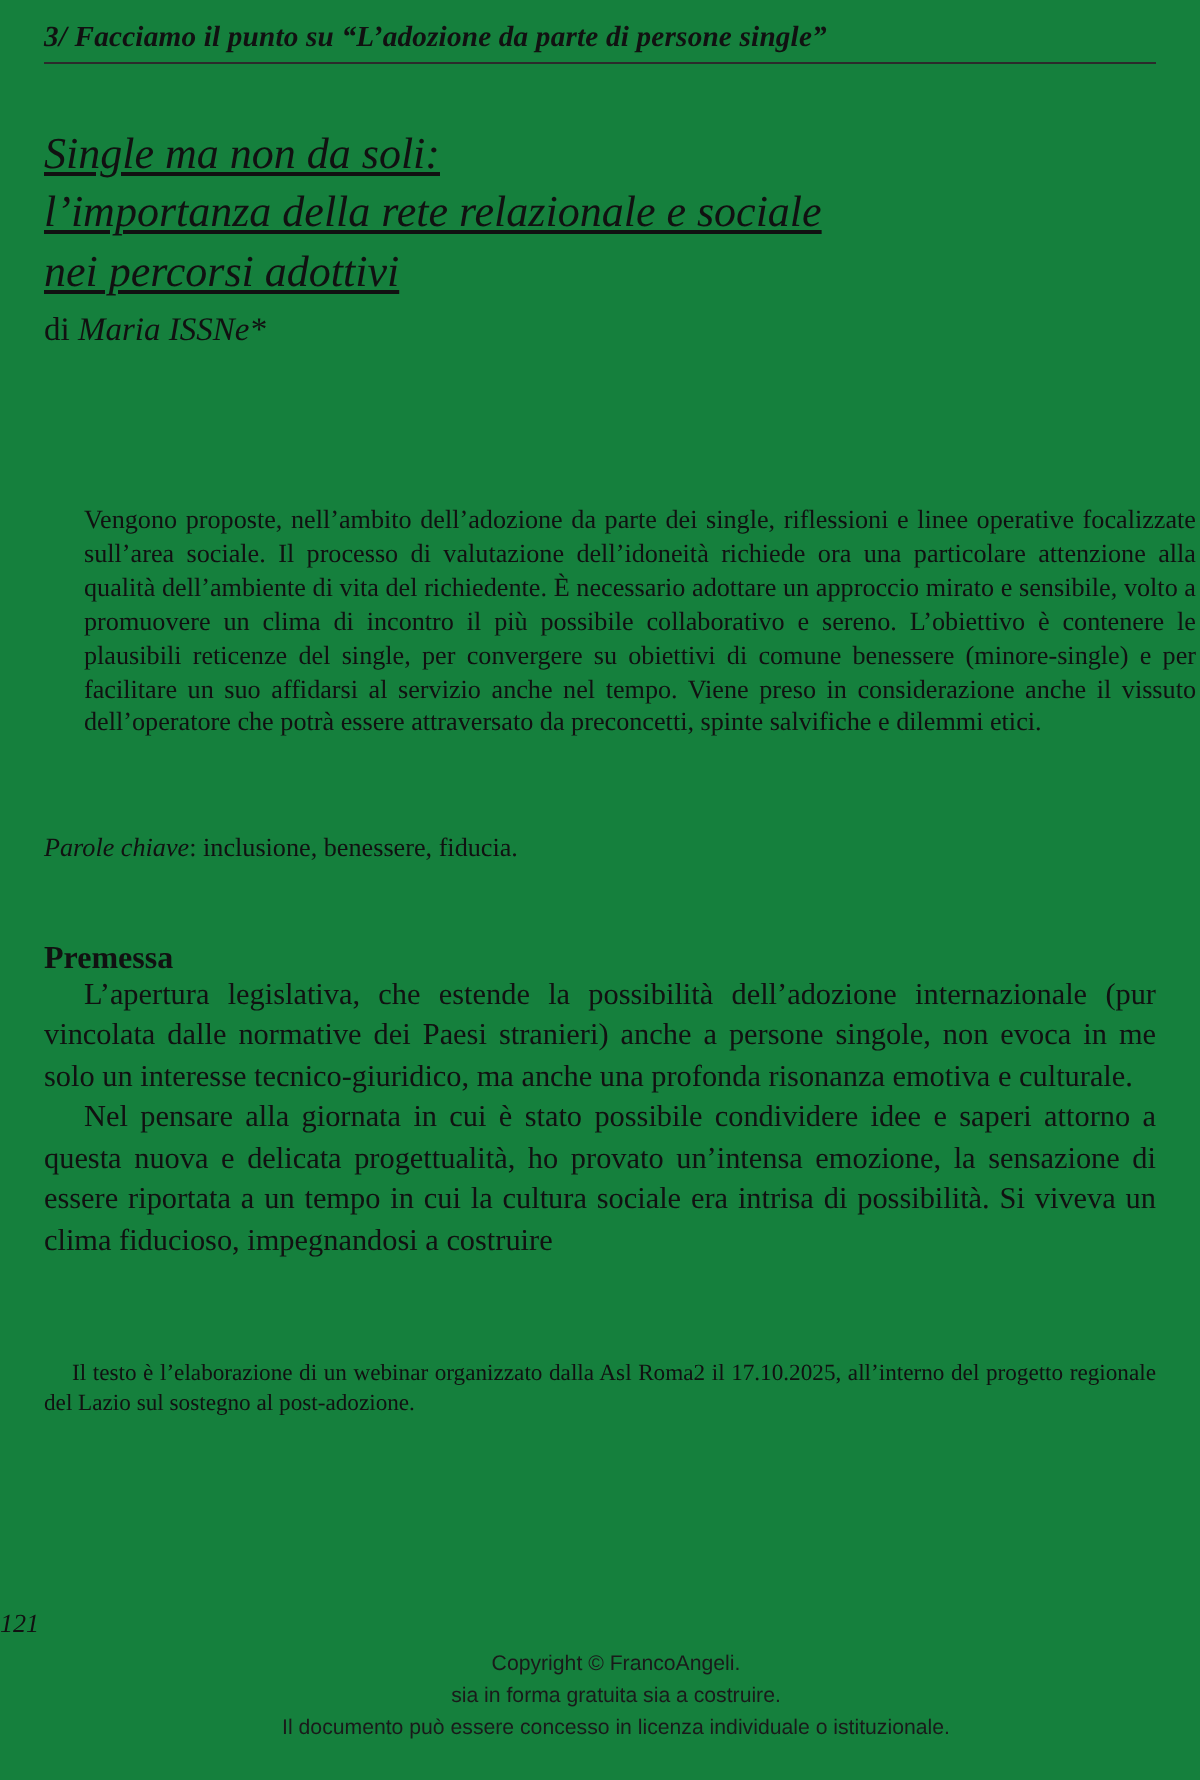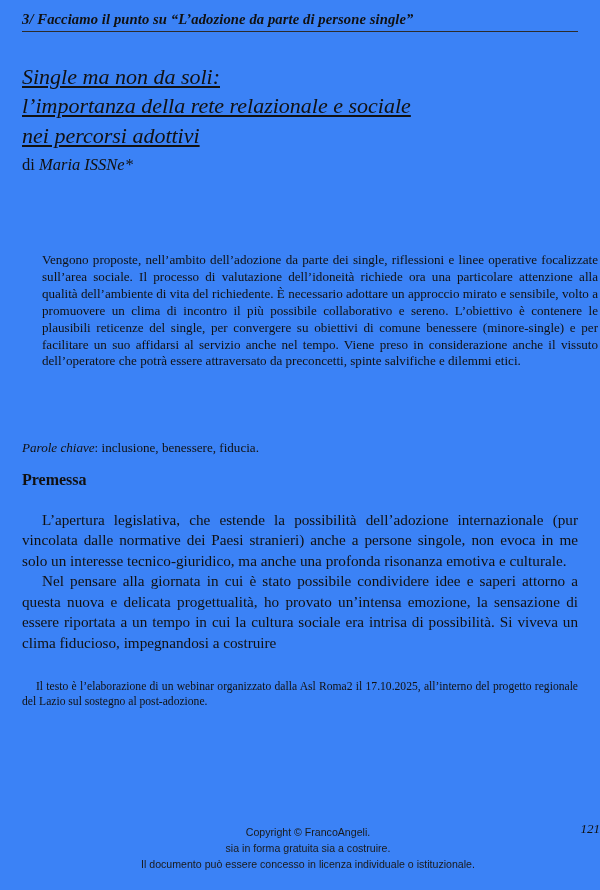--- a/index.html
+++ b/index.html
@@ -4,21 +4,21 @@
 <style>
   html, body {
     margin: 0;
     padding: 0;
     background: #ffffff;
   }
   .page {
     position: relative;
     width: 600px;
     height: 890px;
-    background: #3b82f6;
+    background: #15803d;
     overflow: hidden;
     font-family: "Liberation Serif", "DejaVu Serif", serif;
     color: #111111;
     -webkit-font-smoothing: antialiased;
   }
 
   
   .running-header {
     position: absolute;
     left: 22px;
@@ -74,21 +74,21 @@
     width: 556px;
     font-size: 13.1px;
     line-height: 1.292;
     text-align: justify;
     text-justify: inter-word;
     margin-left: 20px;
   }
   .keywords {
     position: absolute;
     left: 22px;
-    top: 440px;
+    top: 416px;
     width: 556px;
     font-size: 13.1px;
     line-height: 1.292;
   }
   .keywords em {
     font-style: italic;
   }
 
   
   .section-heading {
@@ -97,21 +97,21 @@
     top: 470px;
     font-size: 16px;
     font-weight: bold;
     line-height: 1.2;
   }
 
   
   .body-text {
     position: absolute;
     left: 22px;
-    top: 510px;
+    top: 488px;
     width: 556px;
     font-size: 15.2px;
     line-height: 1.345;
     text-align: justify;
     text-justify: inter-word;
   }
   .body-text p {
     margin: 0;
     text-indent: 20px;
   }
@@ -144,25 +144,24 @@
     line-height: 1.2;
     white-space: nowrap;
   }
 
   
   .folio {
     position: absolute;
     left: 0;
     top: 804px;
     width: 600px;
-    text-align: right;
+    text-align: left;
     font-style: italic;
     font-size: 13px;
     line-height: 1.2;
-    margin-top: 17px;
   }
 
   
   .copyright-footer {
     position: absolute;
     left: 0;
     top: 824px;
     width: 600px;
     text-align: center;
     font-family: "Liberation Sans", "DejaVu Sans", sans-serif;

